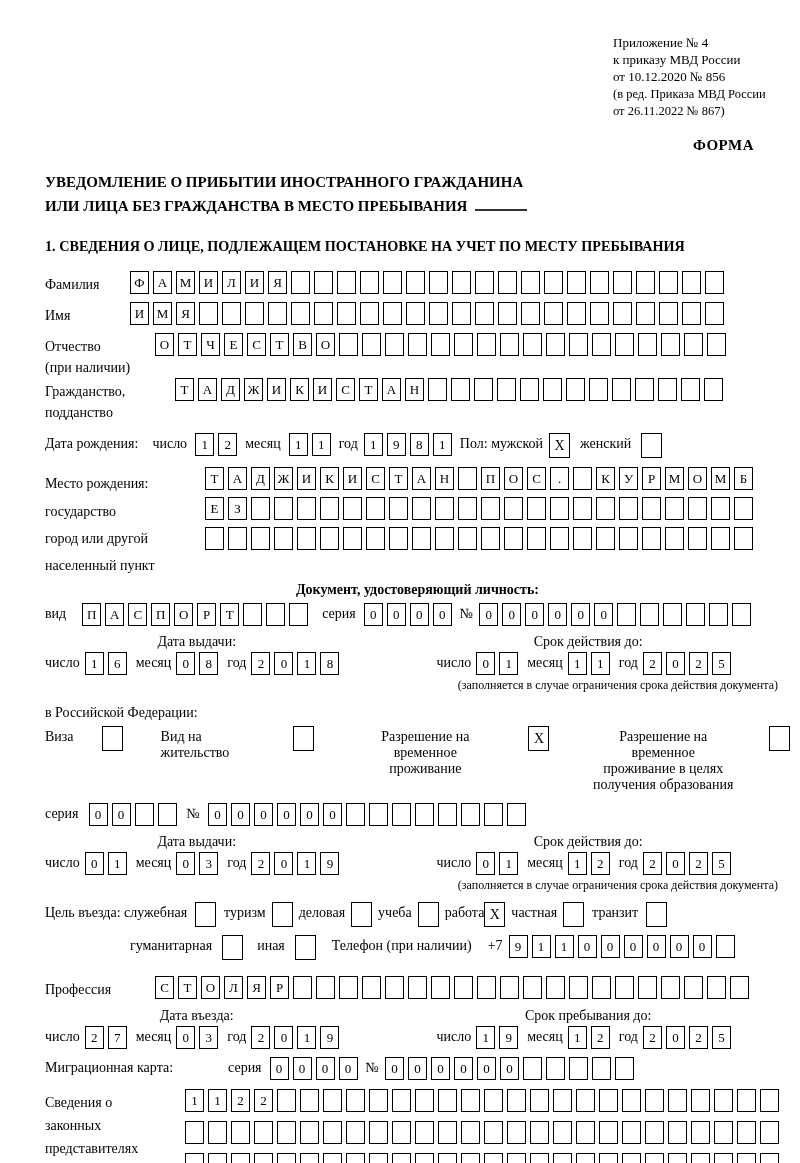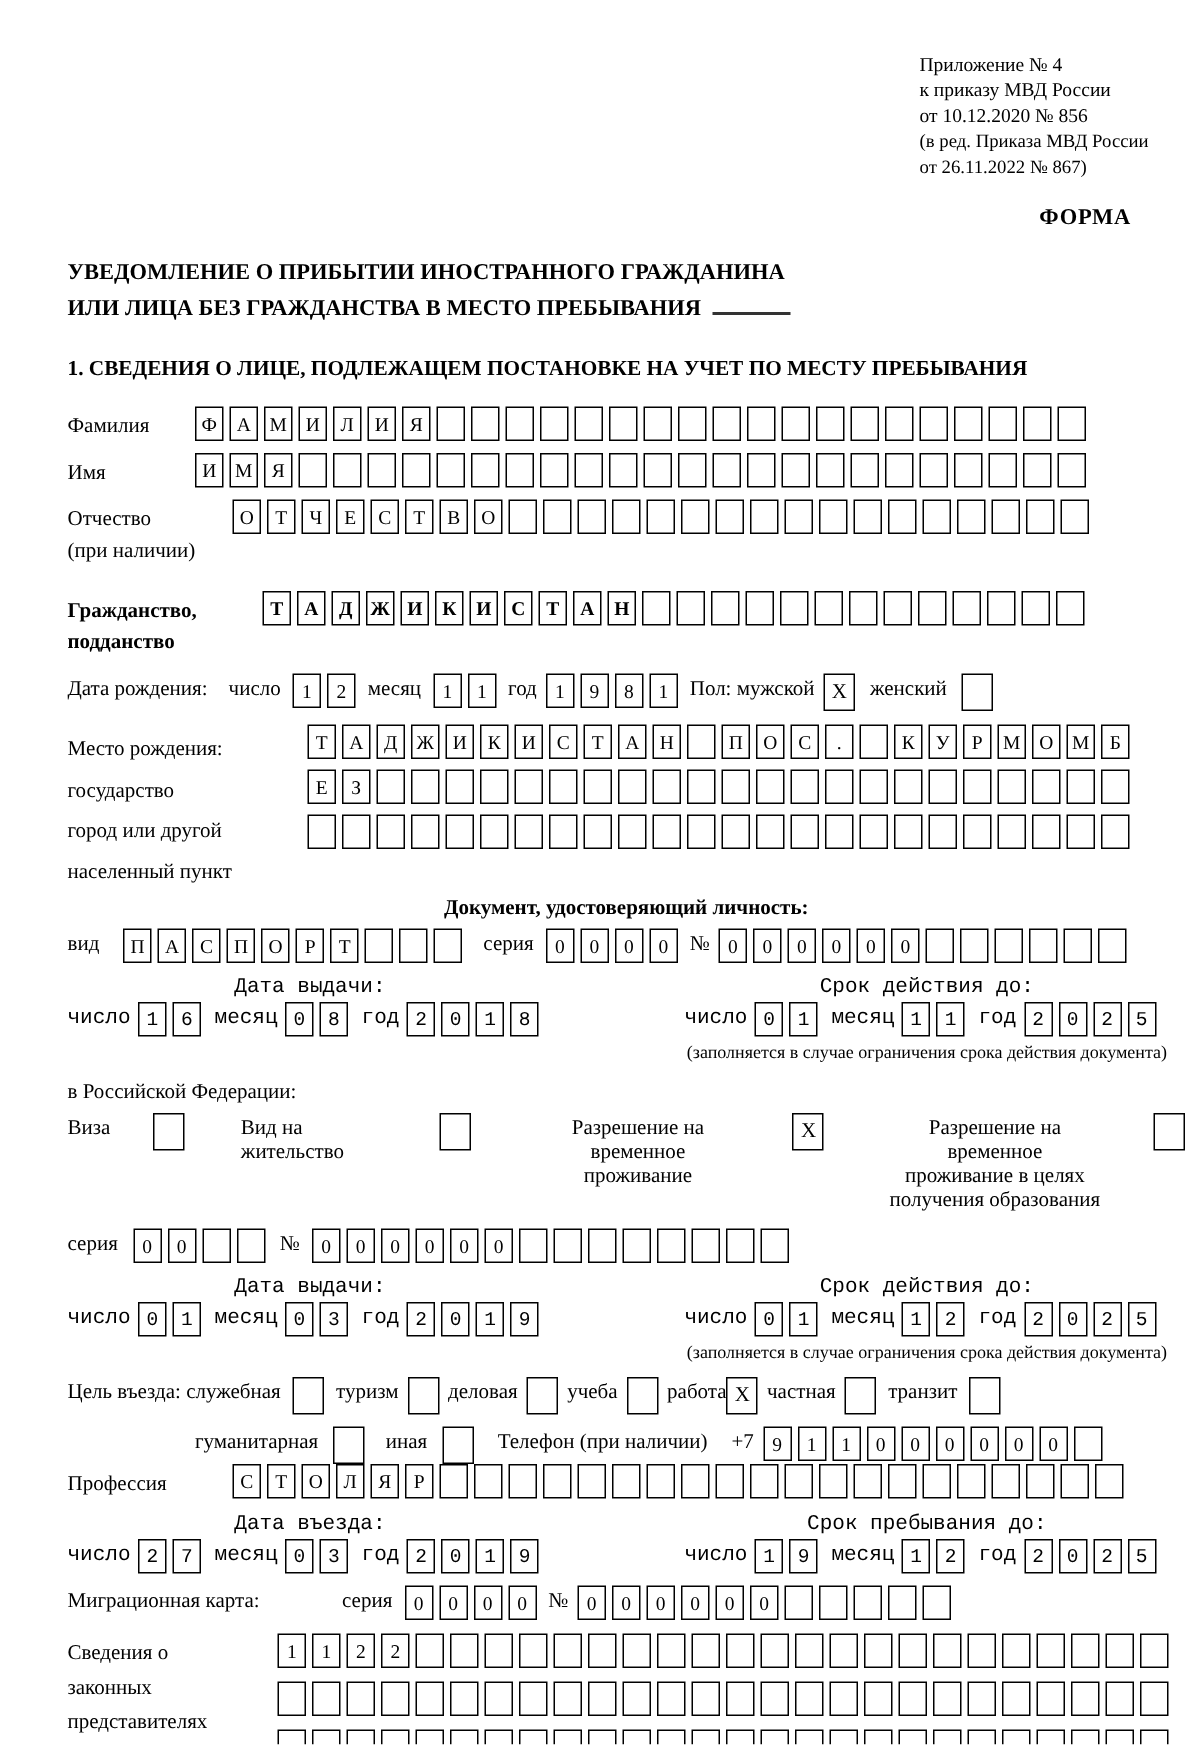--- a/index.html
+++ b/index.html
@@ -27,21 +27,21 @@
     display:inline-flex;align-items:center;justify-content:center;
     font-size:13px;line-height:1;background:#fff;flex-shrink:0;
   }
   .cboxes .cell{width:21px;height:25px;font-size:14px;}
 
   .ilbl{font-size:14px;padding-top:3px;white-space:nowrap;}
   .gap6{margin-left:6px;} .gap8{margin-left:8px;} .gap10{margin-left:10px;} .gap14{margin-left:14px;} .gap16{margin-left:16px;}
 
   .center-head{font-weight:bold;font-size:14px;text-align:center;margin-top:8px;}
 
-  .daterow{display:flex;align-items:flex-end;margin-top:8px;font-family:Liberation Mono, monospace;}
+  .daterow{display:flex;align-items:flex-end;margin-top:8px;}
   .dgroup{display:flex;flex-direction:column;}
   .dghead{font-size:14px;text-align:center;margin-bottom:2px;}
   .dline{display:flex;align-items:flex-start;}
   .dline .ilbl{padding-top:3px;margin-right:5px;}
   .dline .cells{margin-right:9px;}
   .note{font-size:12px;text-align:right;margin-top:3px;padding-right:12px;}
 
   .para{font-size:14px;line-height:1.7;margin-top:8px;}
   .opt-label{font-size:14px;padding-top:3px;white-space:pre-line;}
   .opt-label.center{text-align:center;}
@@ -160,21 +160,21 @@
         <span class="cell"></span>
         <span class="cell"></span>
         <span class="cell"></span>
         <span class="cell"></span>
         <span class="cell"></span>
         <span class="cell"></span>
         <span class="cell"></span>
       </span>
   </div>
 
-  <div class="frow" style="margin-top:16px;font-weight:bold;">
+  <div class="frow" style="margin-top:0;">
     <span class="flabel w130">Гражданство,
 подданство</span>
     <span class="cells">
         <span class="cell">Т</span>
         <span class="cell">А</span>
         <span class="cell">Д</span>
         <span class="cell">Ж</span>
         <span class="cell">И</span>
         <span class="cell">К</span>
         <span class="cell">И</span>
@@ -552,21 +552,21 @@
         <span class="cell">0</span>
         <span class="cell">0</span>
         <span class="cell">0</span>
         <span class="cell">0</span>
         <span class="cell">0</span>
         <span class="cell">0</span>
         <span class="cell"></span>
       </span>
   </div>
 
-  <div class="frow" style="margin-top:0;">
+  <div class="frow" style="margin-top:16px;">
     <span class="flabel w110">Профессия</span>
     <span class="cells">
         <span class="cell">С</span>
         <span class="cell">Т</span>
         <span class="cell">О</span>
         <span class="cell">Л</span>
         <span class="cell">Я</span>
         <span class="cell">Р</span>
         <span class="cell"></span>
         <span class="cell"></span>

